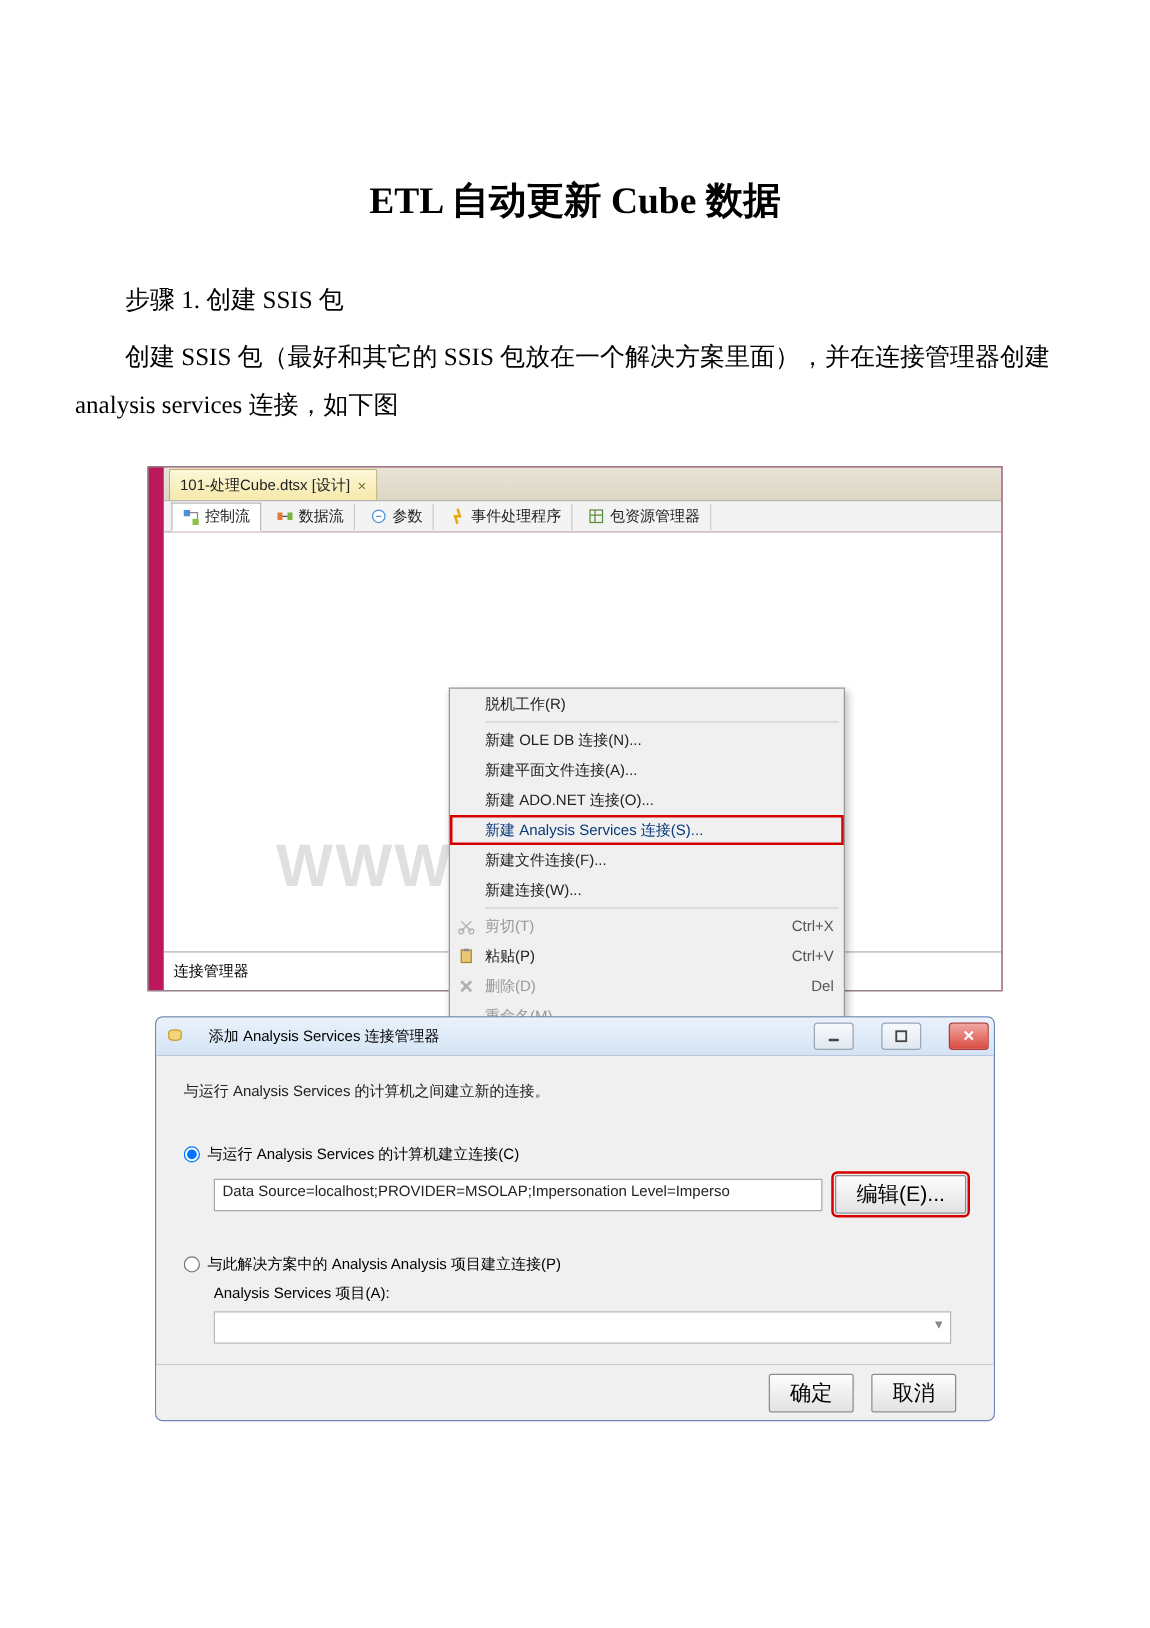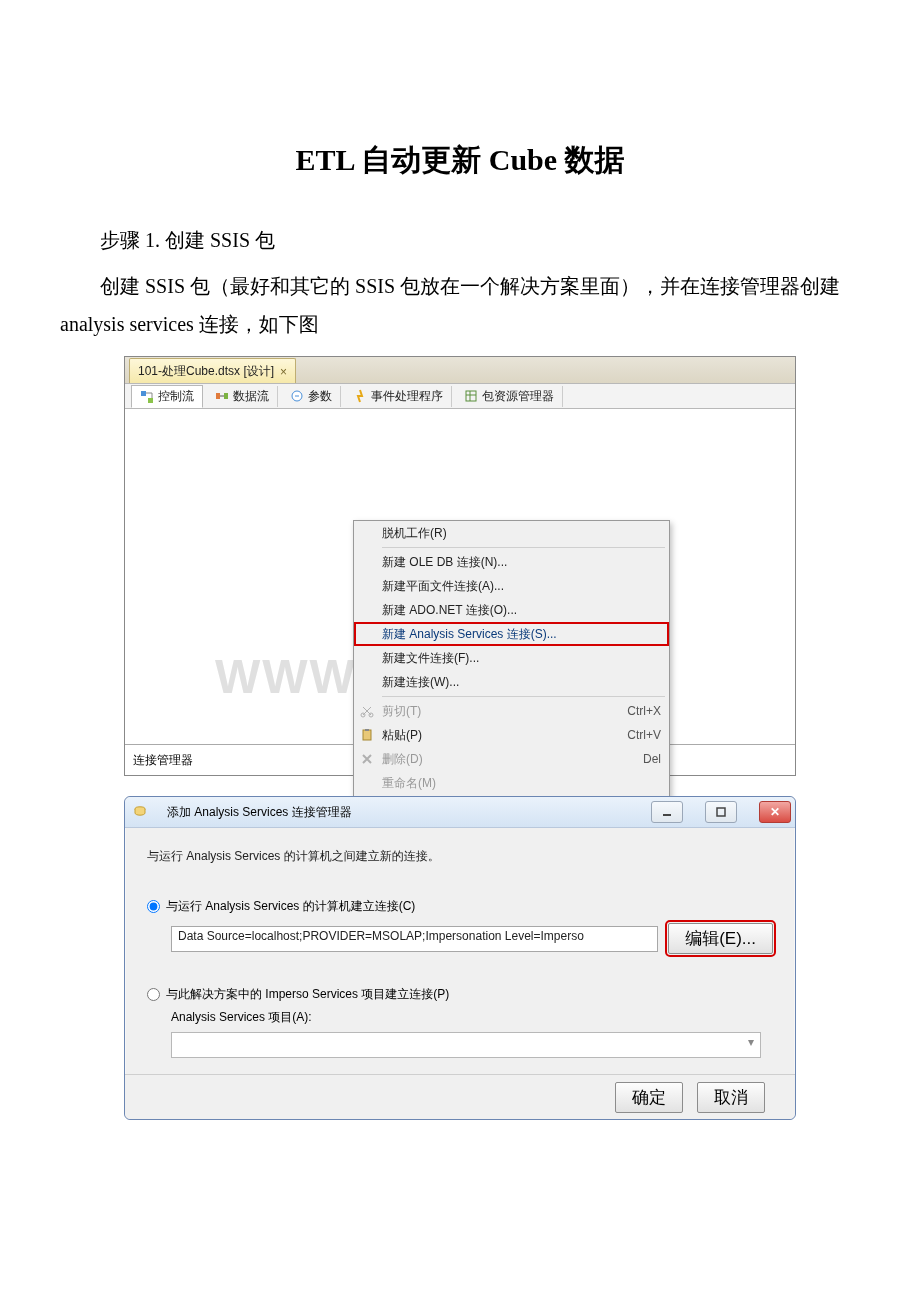--- a/index.html
+++ b/index.html
@@ -27,25 +27,26 @@
     font-size: 20px;
     line-height: 1.9;
     margin: 0 0 8px 0;
     font-family: "SimSun", "Times New Roman", serif;
   }
   .indent { text-indent: 2em; }
 
   
   .ssis-shot {
     width: 670px;
-    margin: 13px auto 20px auto;
+    margin: 30px auto 20px auto;
     border: 1px solid #888;
     background: #be185d;
     position: relative;
     font-family: "Microsoft YaHei", "Segoe UI", Tahoma, sans-serif;
+    padding-left: 12px;
   }
   .tab-strip {
     height: 26px;
     background: linear-gradient(#e8e4d8, #dcd6c4);
     display: flex;
     align-items: flex-end;
     padding-left: 4px;
     font-size: 12px;
   }
   .doc-tab {
@@ -92,21 +93,21 @@
     font-size: 48px;
     font-weight: bold;
     color: #e0e0e0;
     letter-spacing: 2px;
     font-family: Arial, sans-serif;
     user-select: none;
   }
   .ctx-menu {
     position: absolute;
     left: 228px;
-    top: 111px;
+    top: 124px;
     width: 315px;
     background: #f0f0f0;
     border: 1px solid #999;
     box-shadow: 2px 3px 6px rgba(0,0,0,0.25);
     font-size: 12px;
   }
   .ctx-item {
     display: flex;
     align-items: center;
     padding: 3px 8px 3px 28px;
@@ -394,21 +395,21 @@
         <input type="radio" checked="" style="">
         <span>与运行 Analysis Services 的计算机建立连接(C)</span>
       </div>
       <div class="conn-row">
         <div class="conn-box">Data Source=localhost;PROVIDER=MSOLAP;Impersonation Level=Imperso</div>
         <button class="btn red-outline">编辑(E)...</button>
       </div>
 
       <div class="radio-row">
         <input type="radio" style="">
-        <span>与此解决方案中的 Imperso Services 项目建立连接(P)</span>
+        <span>与此解决方案中的 Analysis Analysis 项目建立连接(P)</span>
       </div>
       <div class="sub-label">Analysis Services 项目(A):</div>
       <div class="dropdown"></div>
     </div>
     <div class="dlg-buttons">
       <button class="btn">确定</button>
       <button class="btn">取消</button>
     </div>
   </div>
 </div>

